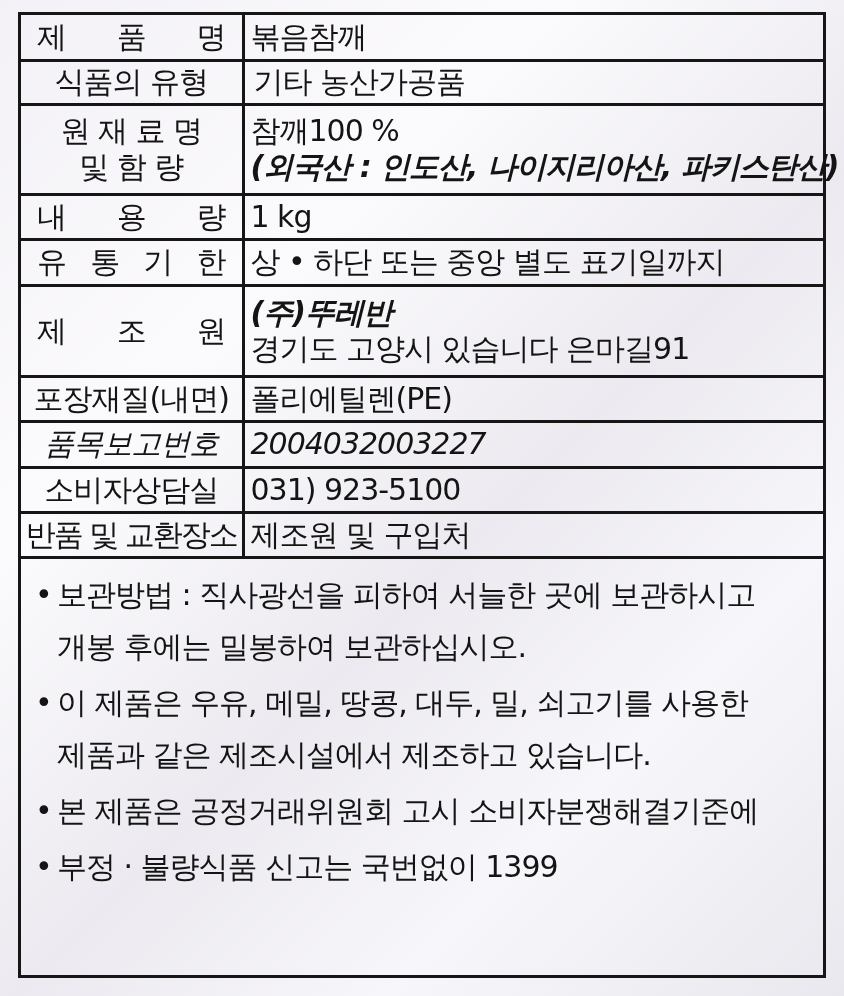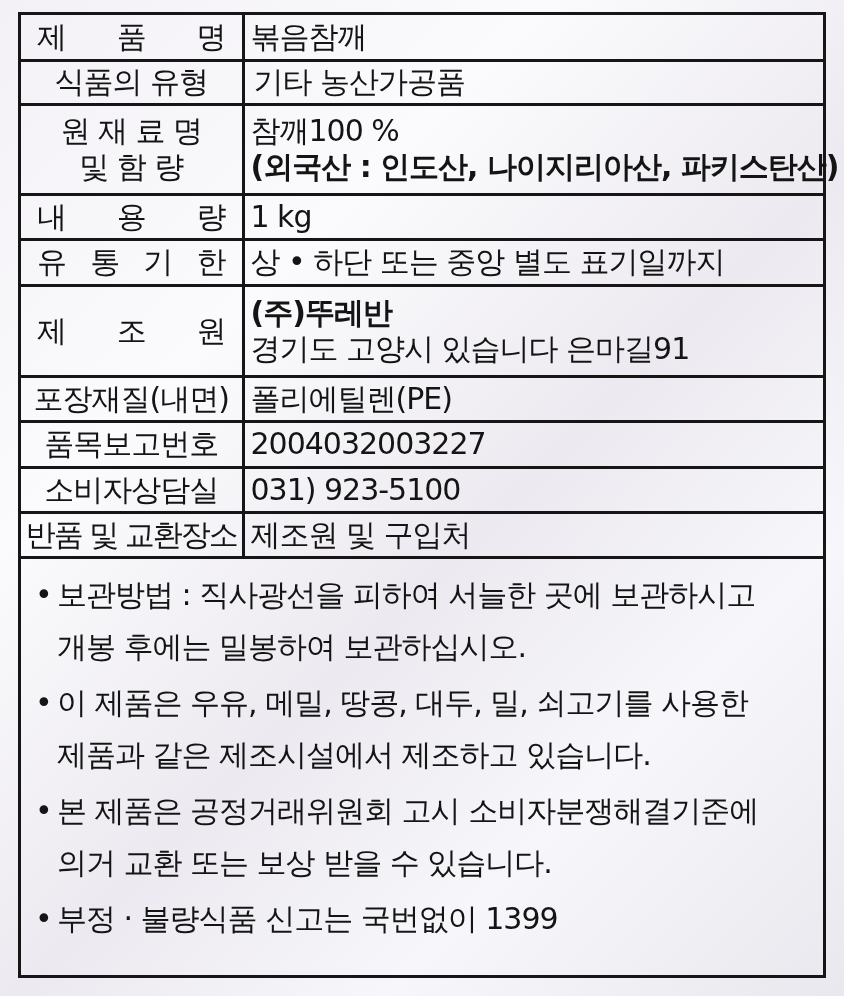--- a/index.html
+++ b/index.html
@@ -24,29 +24,29 @@
       font-size:30px; line-height:36px; vertical-align:middle;
       letter-spacing:-1px;
     }
     table.info td.key {
       width:222px; border-right:3px solid #161616;
       text-align:center; white-space:nowrap;
       padding:0 2px;
     }
     td.key .spread { display:flex; justify-content:space-between; padding:0 14px; }
     td.val { white-space:nowrap; }
-    .bold { font-weight:bold; }
+    .bold { font-weight:bold;font-style:italic; }
     tr.r1 td { height:45px; }
     tr.r2 td { height:44px;padding-left:9px; }
     tr.r3 td { height:90px; }
     tr.r4 td { height:45px; }
     tr.r5 td { height:46px; }
     tr.r6 td { height:91px; }
     tr.r7 td { height:45px; }
-    tr.r8 td { height:46px; }
+    tr.r8 td { height:46px;font-style:italic; }
     tr.r9 td { height:45px; }
     tr.r10 td { height:45px; }
     .stack { display:block; }
     .notes {
       padding:18px 0 0 14px;
     }
     .note {
       font-size:30px; line-height:36px; letter-spacing:-1px;
       margin-bottom:20px; position:relative; padding-left:22px;
     }
@@ -143,20 +143,19 @@
       <span class="line2">개봉 후에는 밀봉하여 보관하십시오.</span>
     </div>
     <div class="note">
       <span class="bullet">•</span>
       <span>이 제품은 우유, 메밀, 땅콩, 대두, 밀, 쇠고기를 사용한</span>
       <span class="line2">제품과 같은 제조시설에서 제조하고 있습니다.</span>
     </div>
     <div class="note">
       <span class="bullet">•</span>
       <span>본 제품은 공정거래위원회 고시 소비자분쟁해결기준에</span>
-      <span class="line2">의거 교환 또는 보상 받을 수 있습니다.</span>
     </div>
     <div class="note">
       <span class="bullet">•</span>
       <span>부정 · 불량식품 신고는 국번없이 1399</span>
     </div>
   </div>
 </div>
 
 </body></html>

